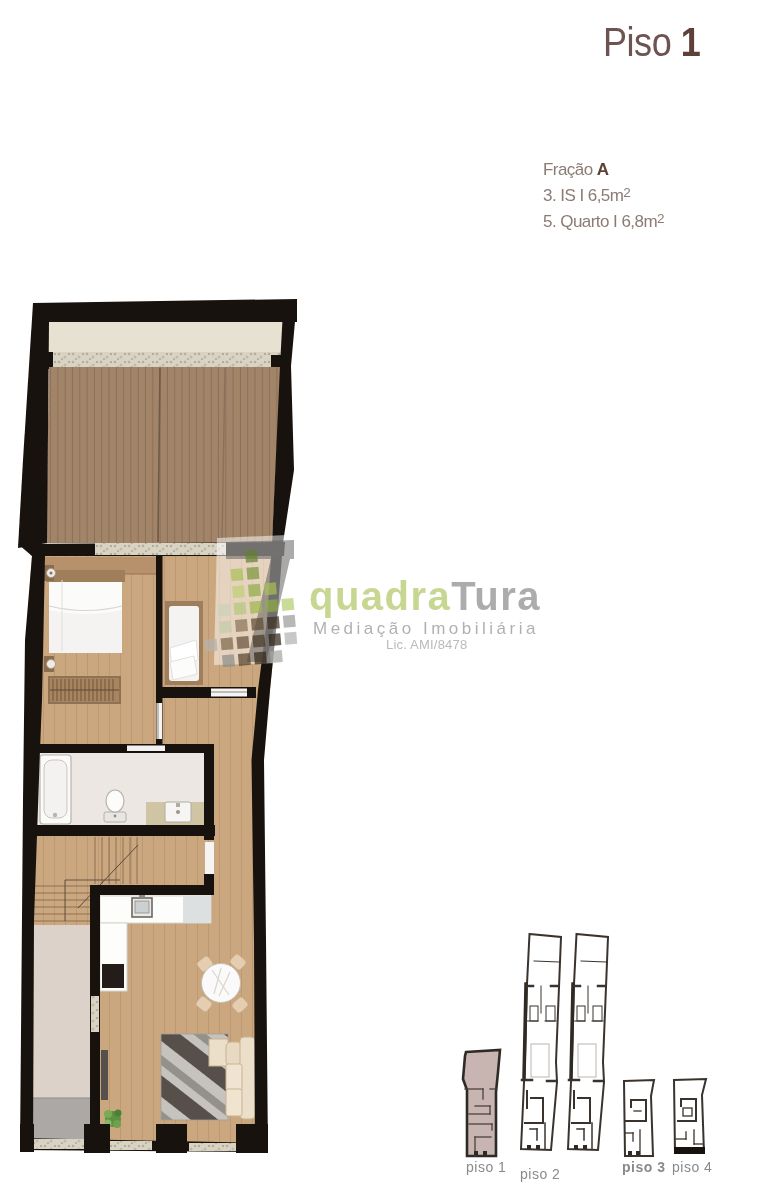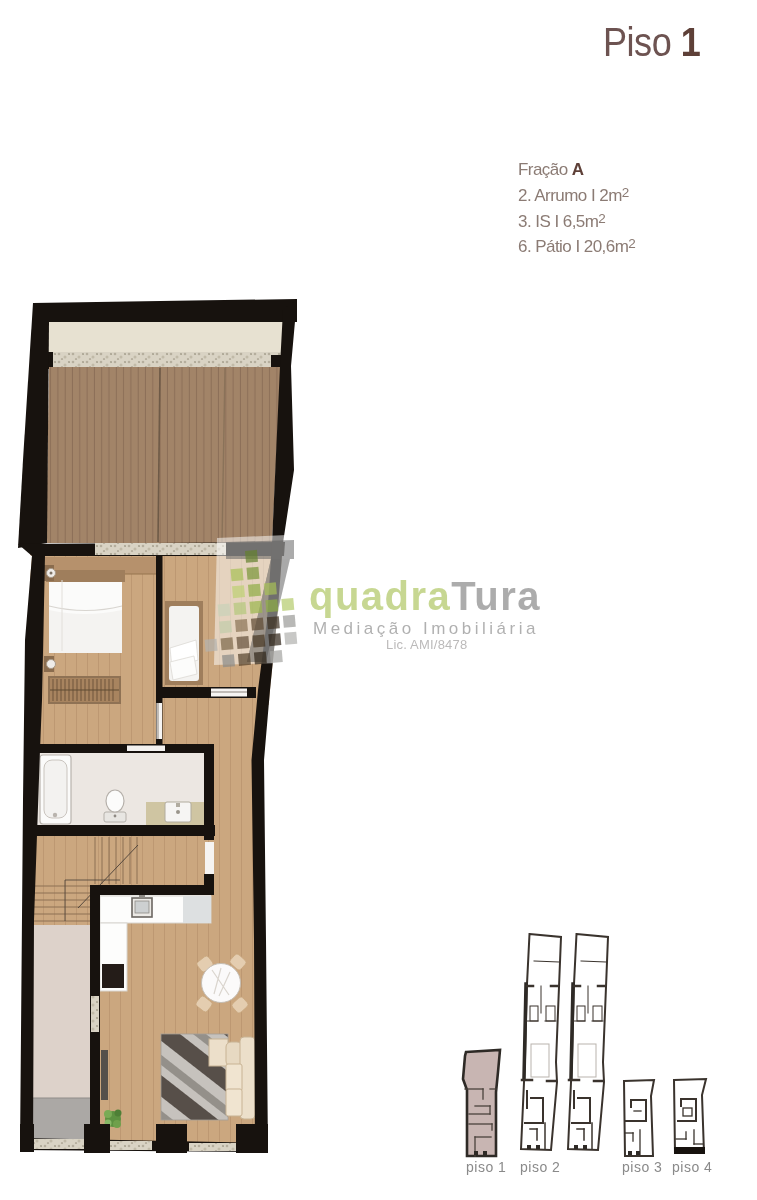--- a/index.html
+++ b/index.html
@@ -1,34 +1,33 @@
 <!DOCTYPE html>
 <html><head>
 <meta charset="utf-8">
 <style>
 html,body{margin:0;padding:0;background:#ffffff;width:757px;height:1200px;overflow:hidden;}
 body{font-family:"Liberation Sans",sans-serif;position:relative;}
 #title{position:absolute;left:603px;top:20px;font-size:40px;color:#6d5351;letter-spacing:-0.5px;transform:scaleX(0.9);transform-origin:0 0;}
 #title b{color:#5e4038;font-weight:bold;}
-#legend{position:absolute;left:518px;top:157px;font-size:17px;color:#8b7b74;line-height:25.8px;white-space:nowrap;letter-spacing:-0.55px;}
+#legend{position:absolute;left:543px;top:157px;font-size:17px;color:#8b7b74;line-height:25.8px;white-space:nowrap;letter-spacing:-0.55px;}
 #legend .fr{color:#8b7b74;}
 #legend .fr b{color:#5e4038;}
 #legend sup{font-size:13.5px;vertical-align:4px;line-height:0;letter-spacing:0;}
 .plabel{position:absolute;top:1159px;font-size:14px;color:#8a8a8a;letter-spacing:0.5px;}
 </style>
 </head>
 <body>
 
 <div id="title">Piso <b>1</b></div>
 
 <div id="legend">
 <div class="fr">Fração <b>A</b></div>
-<div>2. Arrumo I 2m<sup>2</sup></div>
 <div>3. IS I 6,5m<sup>2</sup></div>
-<div>6. Pátio I 20,6m<sup>2</sup></div>
+<div>5. Quarto I 6,8m<sup>2</sup></div>
 </div>
 <svg id="plan" width="757" height="1200" viewBox="0 0 757 1200" style="position:absolute;left:0;top:0;">
 <defs>
 <pattern id="deck" width="7.3" height="40" patternUnits="userSpaceOnUse">
 <rect width="7.3" height="40" fill="#a28468"></rect>
 <rect width="1" height="40" x="6.3" fill="#8c6f58"></rect>
 </pattern>
 <pattern id="wood" width="11" height="60" patternUnits="userSpaceOnUse">
 <rect width="11" height="60" fill="#cba77f"></rect>
 <rect width="1" height="60" x="10" fill="#bd9872"></rect>
@@ -466,17 +465,17 @@
 <line x1="694" y1="1130" x2="694" y2="1144"></line>
 <line x1="694" y1="1144" x2="703" y2="1144"></line>
 </g>
 <rect x="674" y="1147" width="31" height="7" fill="#17120e" stroke="none"></rect>
 </g>
 </g>
 </svg>
 
 <div class="plabel" style="left:466px;">piso 1</div>
 
-<div class="plabel" style="left:520px;">piso 2</div>
-
-<div class="plabel" style="left:622px;">piso 3</div>
+<div class="plabel" style="left:520px;margin-top:7px;">piso 2</div>
+
+<div class="plabel" style="left:622px;font-weight:bold;">piso 3</div>
 
 <div class="plabel" style="left:672px;text-align:center;">piso 4</div>
 
 </body></html>

